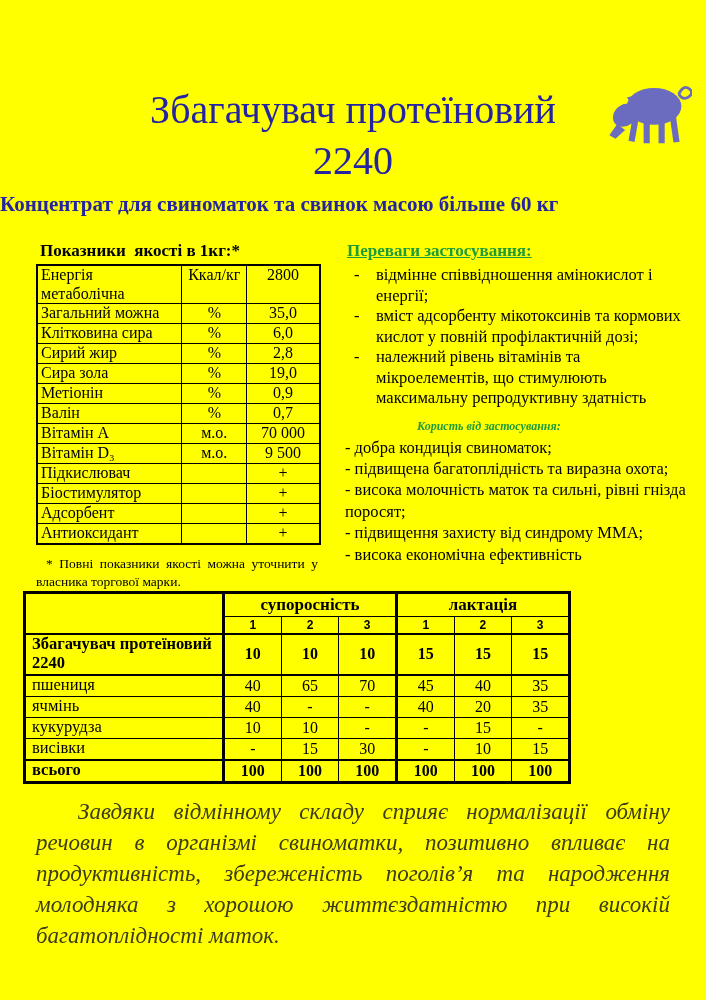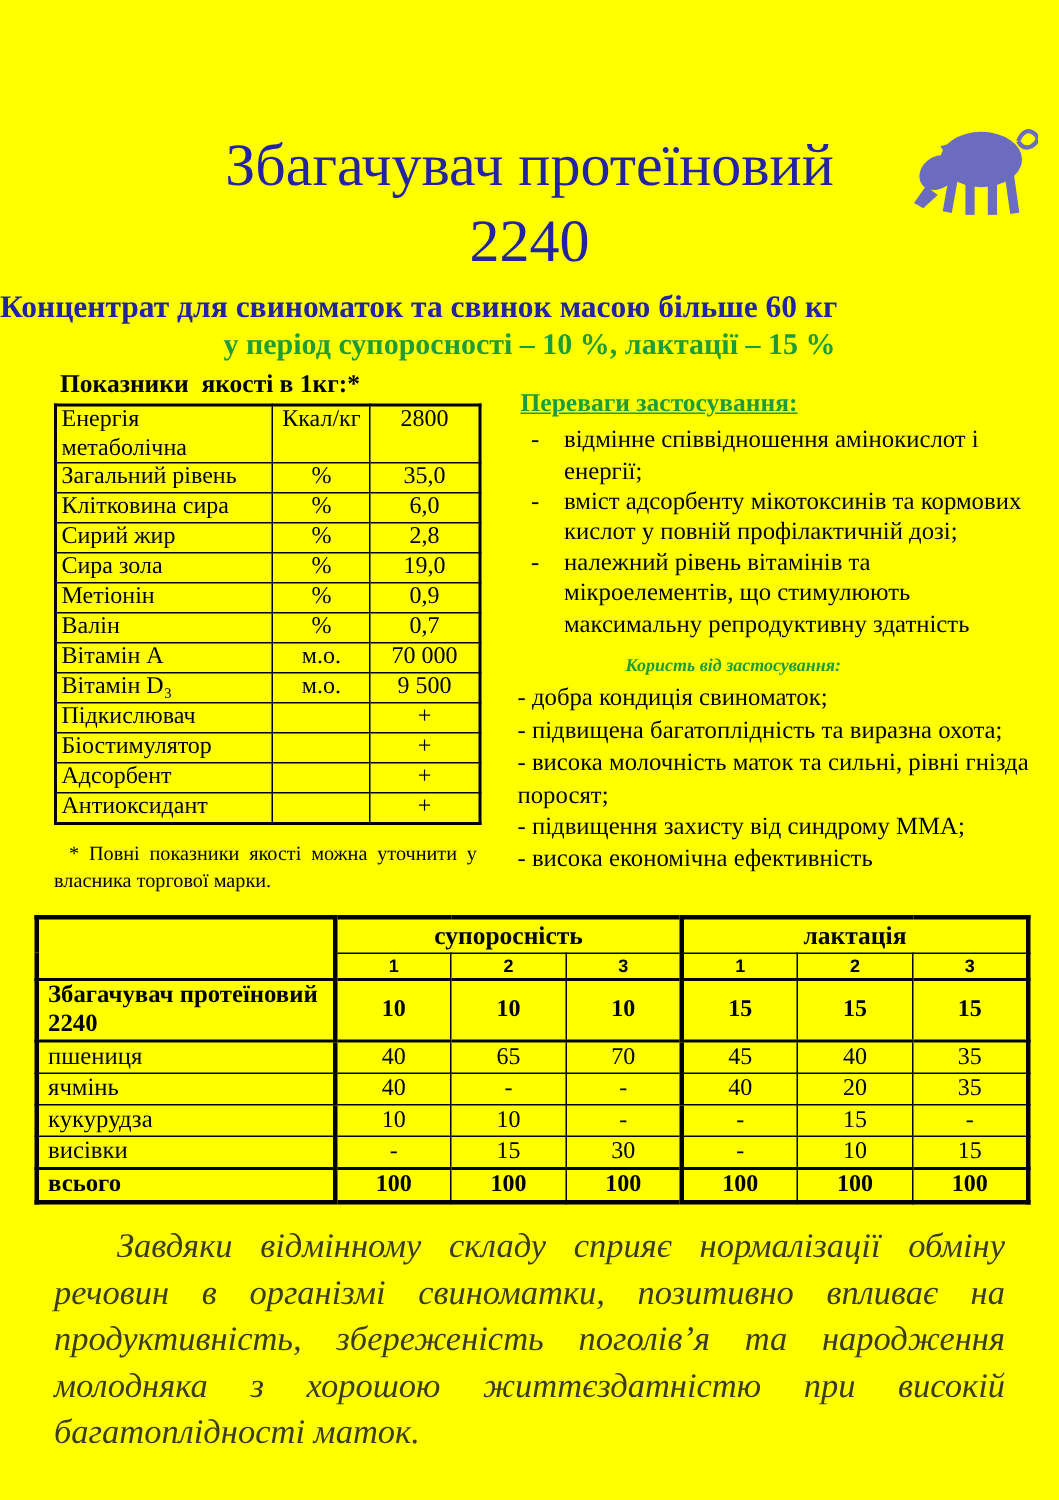--- a/index.html
+++ b/index.html
@@ -28,21 +28,21 @@
     margin-top:6px;text-align:left;
     font-size:21px;font-weight:bold;
     color:var(--blue,#2424a2);
   }
   .subtitle-green{
     margin-top:2px;text-align:center;
     font-size:20px;font-weight:bold;
     color:var(--green,#1e9c38);
   }
   
-  .columns{display:flex;margin:4px 0 0 36px;align-items:center;}
+  .columns{display:flex;margin:24px 0 0 36px;}
   .left-col{width:287px;flex:none;}
   .q-heading{font-size:17px;font-weight:bold;margin:0 0 3px 4px;white-space:pre-wrap;}
   .q-table{border-collapse:collapse;border:2px solid #000;width:285px;}
   .q-table td{
     border:1px solid #000;font-size:16px;
     padding:0 3px;height:19px;vertical-align:top;line-height:1.16;
   }
   .q-name{width:142px;}
   .q-unit{width:60px;text-align:center;}
   .q-value{width:70px;text-align:center;}
@@ -60,22 +60,22 @@
   .adv-dash{flex:none;width:15px;margin-left:9px;}
   .adv-text{flex:1;padding-left:7px;}
   .ben-heading{
     font-size:12px;font-weight:bold;font-style:italic;
     color:var(--green,#1e9c38);margin:10px 0 3px 72px;
   }
   .ben-item{font-size:16.5px;line-height:1.3;}
   
   .mix-table{
     border-collapse:collapse;border:3px solid #000;
-    margin:14px 0 0 23px;
-    width:664px;table-layout:fixed;
+    margin:0 0 0 23px;
+    width:548px;table-layout:fixed;
   }
   .mix-table th,.mix-table td{border:1px solid #000;box-sizing:border-box;}
   .m-blank{width:199px;}
   .m-group{font-size:17px;font-weight:bold;height:20px;text-align:center;}
   .m-sub{
     font-family:"Liberation Sans",sans-serif;
     font-size:12px;font-weight:bold;height:13px;text-align:center;
   }
   .m-label{padding:0 0 0 6px;font-size:16.5px;height:18px;line-height:1.15;text-align:left;font-weight:normal;}
   .m-val{text-align:center;font-size:16px;}
@@ -110,35 +110,34 @@
       <polygon points="26,20 44,15 35,33"></polygon>
       <rect x="30" y="44" width="7" height="26" transform="rotate(10 33 57)"></rect>
       <rect x="45" y="48" width="7" height="24"></rect>
       <rect x="62" y="48" width="7" height="24"></rect>
       <rect x="77" y="42" width="7" height="29" transform="rotate(-8 80 57)"></rect>
     </g>
     <path d="M85,16 q5,-11 12,-6 q6,5 -2,10 q-6,3 -10,-4" fill="none" stroke="currentColor" stroke-width="3.2"></path>
   </svg>
 
   <div class="subtitle-blue">Концентрат для свиноматок та свинок масою більше 60 кг</div>
-  <div class="subtitle-green">у період супоросності – 10 %, лактації – 15 %</div>
 
   <div class="columns">
 
     <div class="left-col">
       <div class="q-heading">Показники  якості в 1кг:*</div>
       <table class="q-table">
         <tbody>
             <tr>
               <td class="q-name">Енергія метаболічна</td>
               <td class="q-unit">Ккал/кг</td>
               <td class="q-value">2800</td>
             </tr>
             <tr>
-              <td class="q-name">Загальний рівень</td>
+              <td class="q-name">Загальний можна</td>
               <td class="q-unit">%</td>
               <td class="q-value">35,0</td>
             </tr>
             <tr>
               <td class="q-name">Клітковина сира</td>
               <td class="q-unit">%</td>
               <td class="q-value">6,0</td>
             </tr>
             <tr>
               <td class="q-name">Сирий жир</td>

